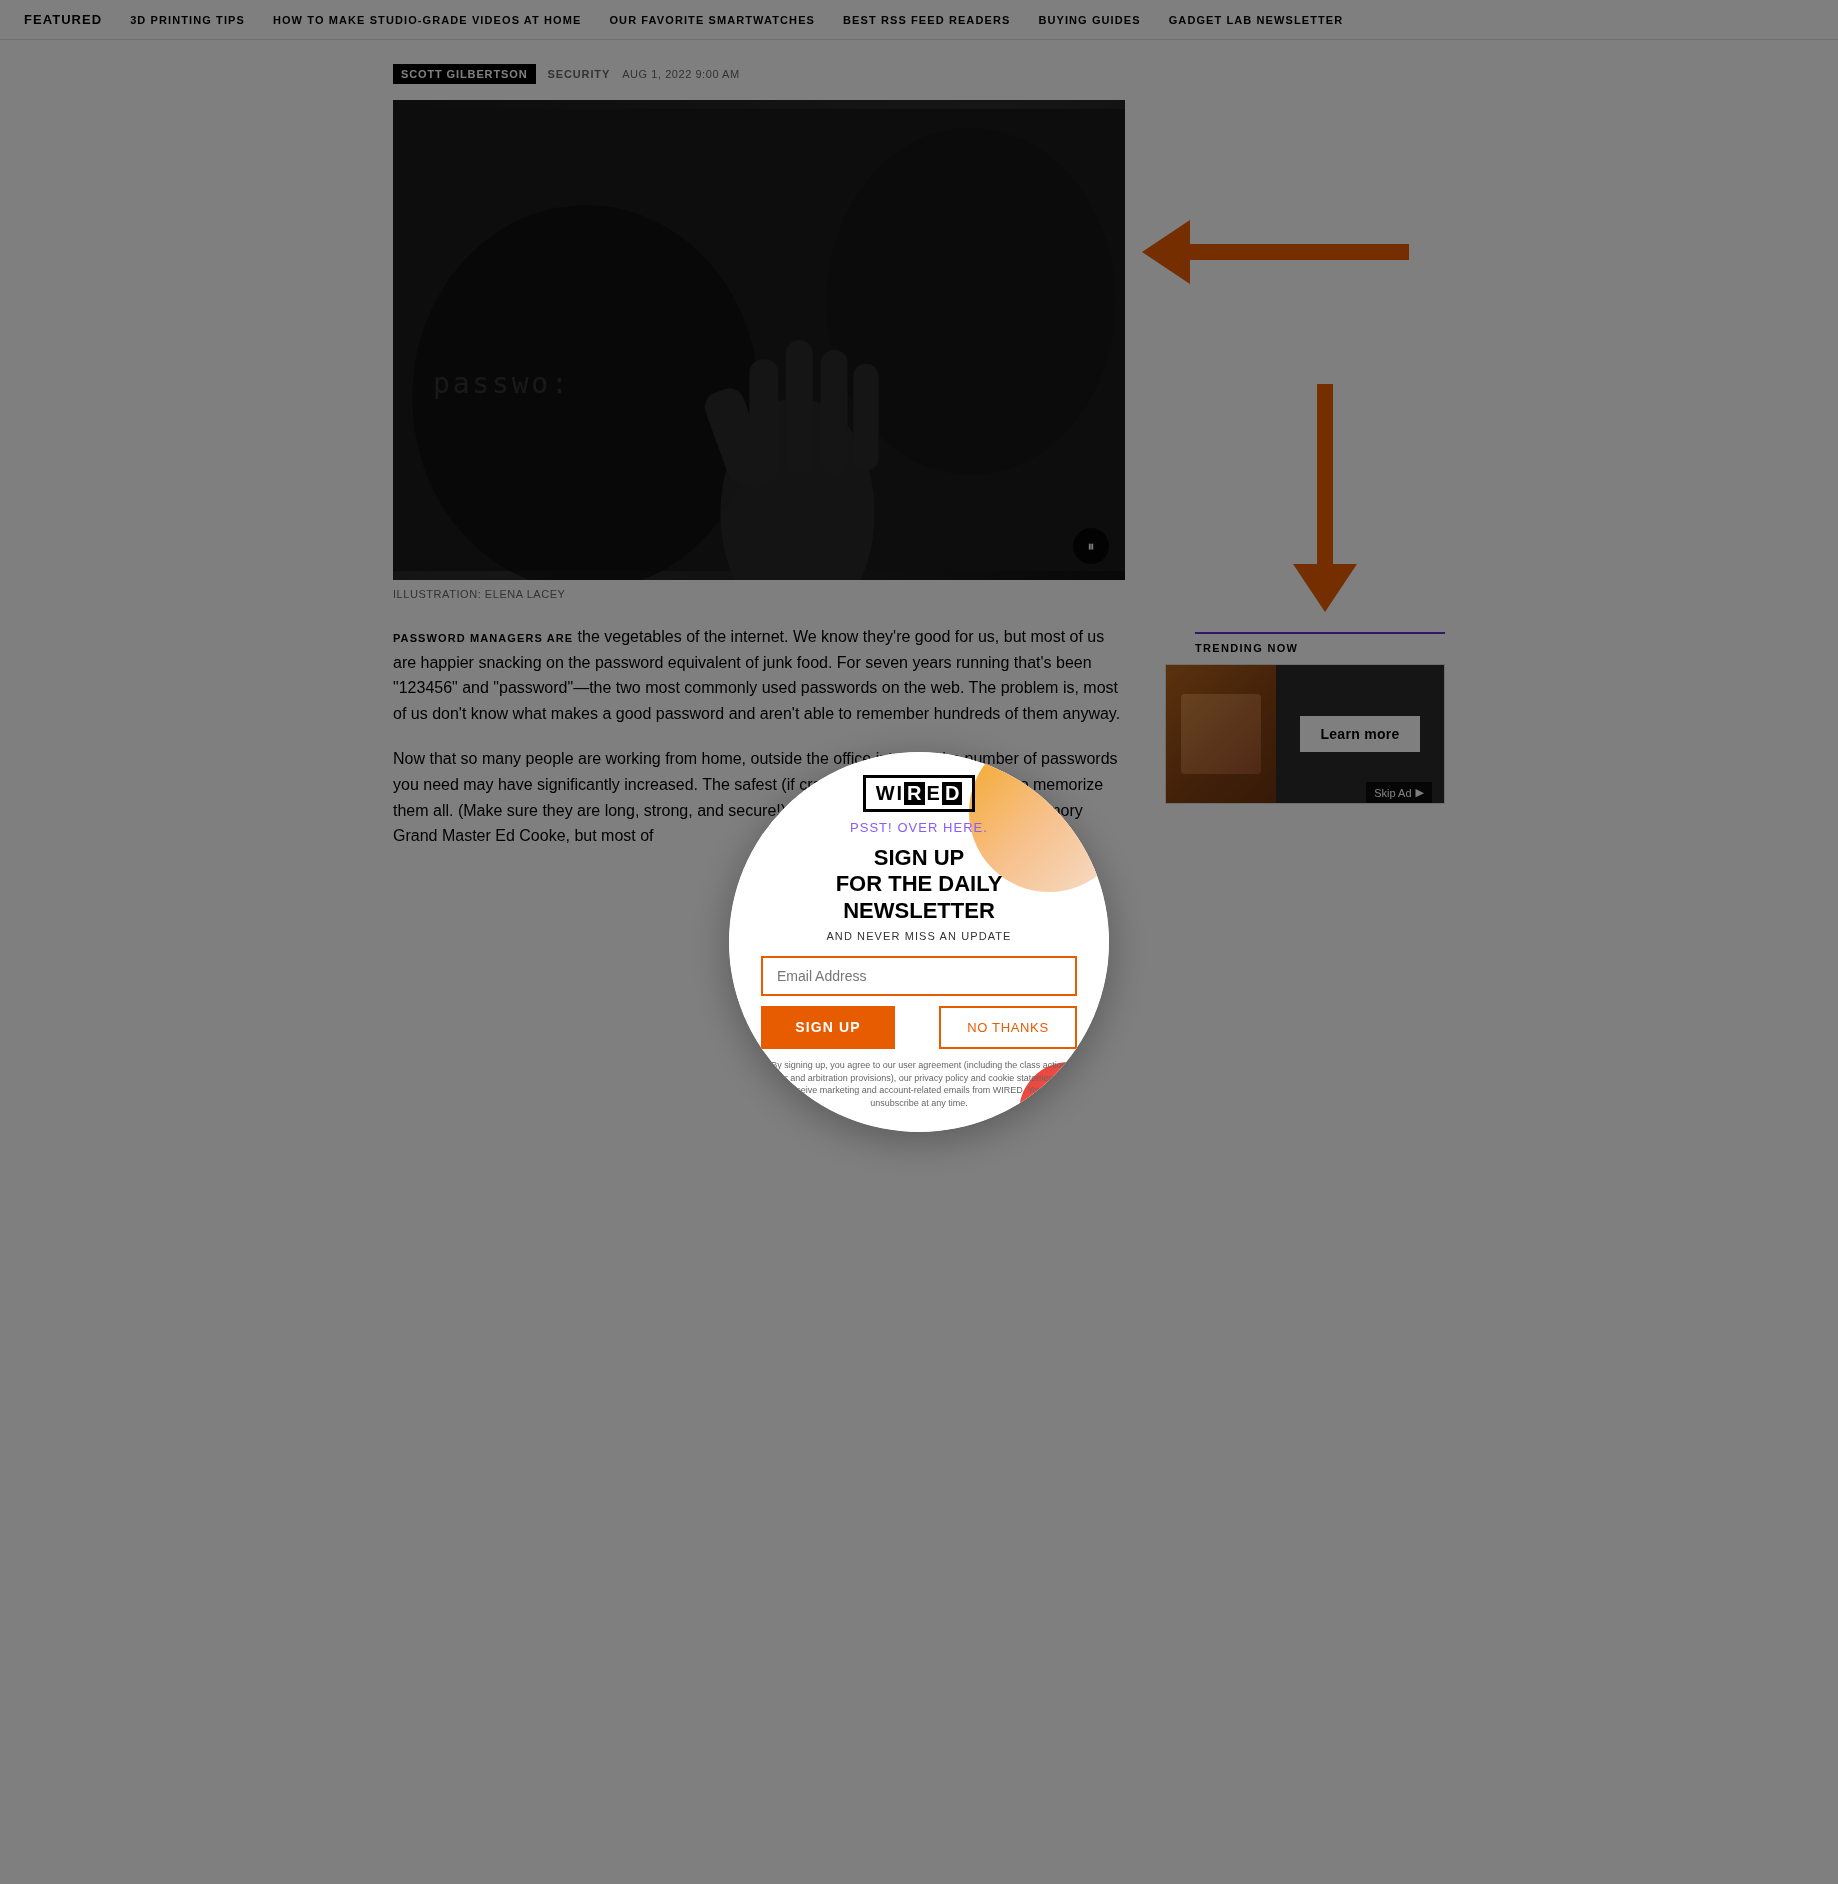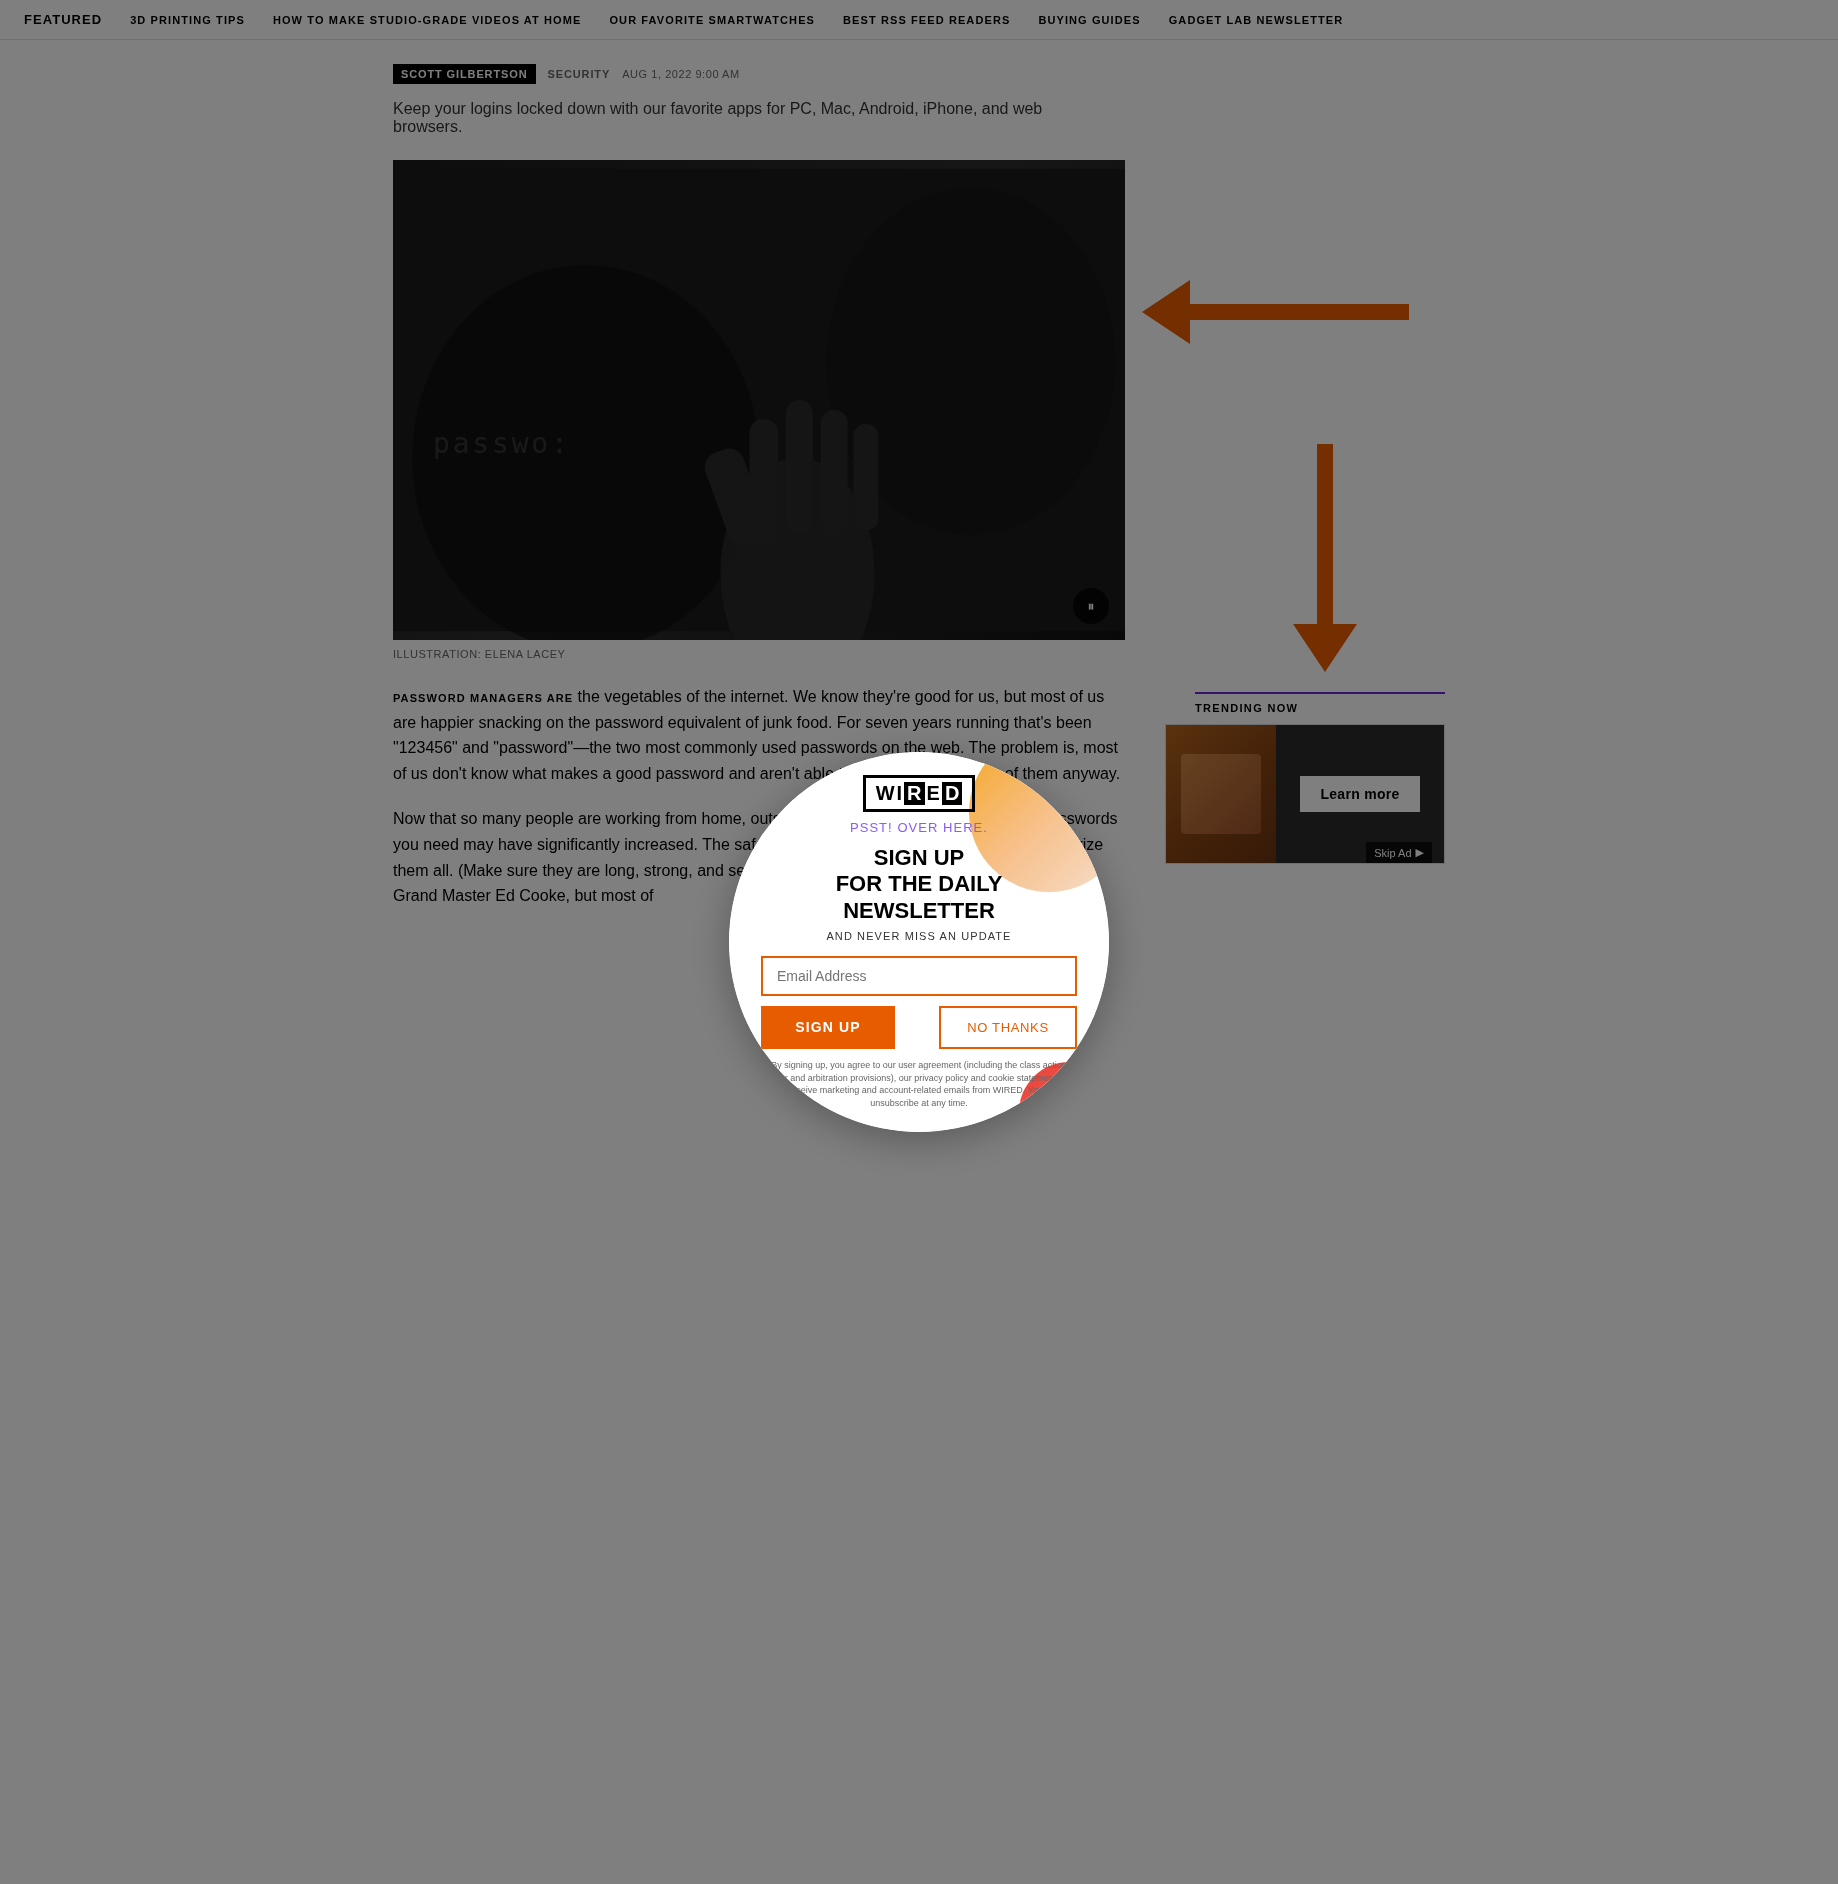--- a/index.html
+++ b/index.html
@@ -450,21 +450,20 @@
 </nav>
 
 <div class="page-wrapper">
 
   <div class="article-meta">
     <span class="author-tag">SCOTT GILBERTSON</span>
     <span class="article-category">SECURITY</span>
     <span class="article-date">AUG 1, 2022 9:00 AM</span>
   </div>
 
-  <p class="article-subtitle">Keep your logins locked down with our favorite apps for PC, Mac, Android, iPhone, and web browsers.</p>
 
   <div class="content-layout">
 
     <div class="main-col">
 
       <div class="article-image-wrap">
         <div class="article-image-placeholder">
 
           <svg width="100%" height="100%" viewBox="0 0 760 480" style="position:absolute;top:0;left:0;">
             <rect width="760" height="480" fill="#1a1a1a"></rect>

